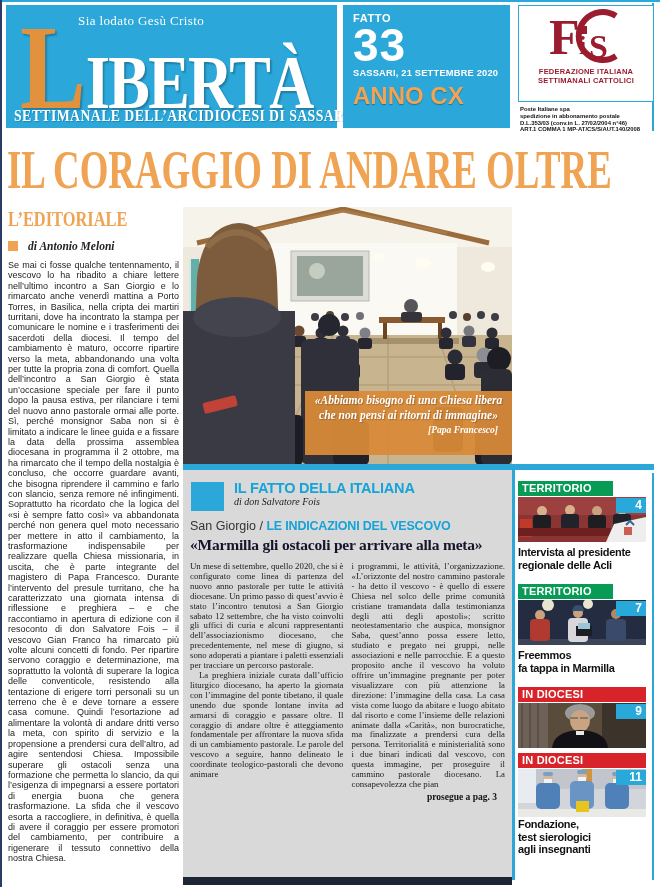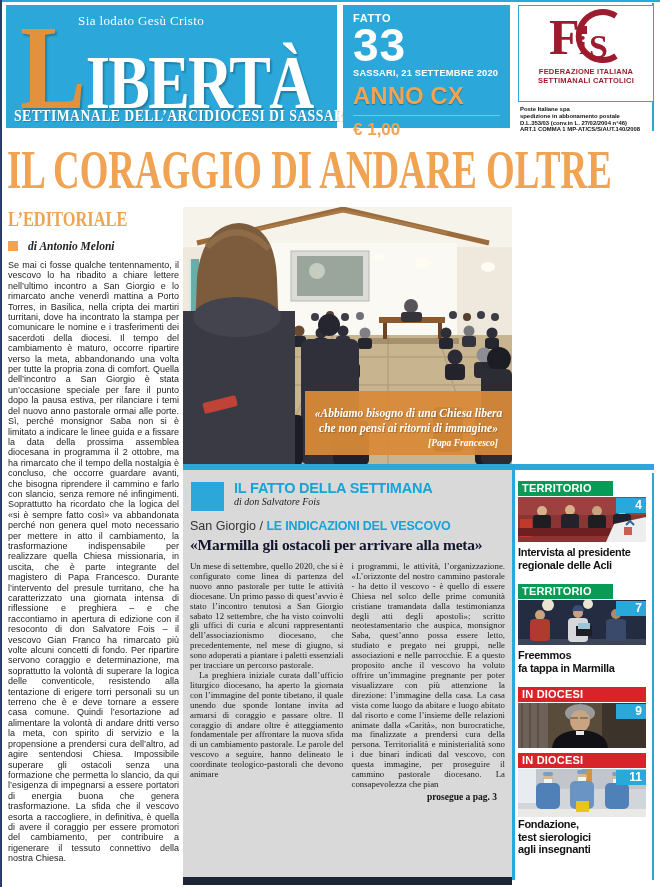--- a/index.html
+++ b/index.html
@@ -53,21 +53,21 @@
   .ed-byline-text{font-family:"Liberation Serif",serif;font-style:italic;font-weight:bold;
         font-size:11.5px;color:#222;}
   .ed-body{margin-top:8px;font-family:Liberation Sans, sans-serif;font-size:9px;line-height:10.4px;
         text-align:justify;color:#1c1c1c;}
 
   
   .photo{position:absolute;left:183px;top:207px;width:329px;height:258px;overflow:hidden;}
   .photo svg{display:block;}
   .quote{position:absolute;left:122px;right:0;bottom:10px;height:64px;
         background:rgba(217,138,56,.94);color:#fff;font-family:"Liberation Serif",serif;
-        font-style:italic;font-weight:bold;text-align:center;padding-top:15px;box-sizing:border-box;}
+        font-style:italic;font-weight:bold;text-align:center;padding-top:2px;box-sizing:border-box;}
   .quote-line{font-size:11.5px;line-height:14.5px;white-space:nowrap;text-shadow:1px 1px 1px rgba(0,0,0,.25);}
   .quote-attr{font-size:9.5px;margin-top:3px;text-align:right;padding-right:14px;}
 
   
   .rule{position:absolute;left:183px;top:464px;width:471px;height:6px;background:#2BA7D9;}
   .vline{position:absolute;left:512px;top:470px;width:3px;height:410px;background:#2BA7D9;}
   .fatto{position:absolute;left:183px;top:470px;width:329px;height:407px;background:#D9D9D9;
         padding:10px 7px 0 7px;box-sizing:border-box;}
   .bbar{position:absolute;left:183px;top:877px;width:329px;height:8px;background:#1d2636;}
   .f-head{position:relative;padding-left:44px;min-height:32px;}
@@ -118,21 +118,20 @@
         <span class="title-rest">IBERTÀ</span>
     </div>
     <div class="mast-sub">SETTIMANALE DELL’ARCIDIOCESI DI SASSARI</div>
   </div>
 
   <div class="issue">
     <div class="issue-label">FATTO</div>
     <div class="issue-number">33</div>
     <div class="issue-date">SASSARI, 21 SETTEMBRE 2020</div>
     <div class="issue-year">ANNO CX</div>
-    <div class="issue-price">€ 1,00</div>
   </div>
 
   <div class="fisc">
     <svg width="134" height="58" viewBox="0 0 134 58">
       <path d="M 97 10 A 24 24 0 1 0 97 50" fill="none" stroke="#9B1C2E" stroke-width="6"></path>
       <text x="30" y="48" font-family="Liberation Serif, serif" font-size="50" font-weight="bold" fill="#9B1C2E">F</text>
       <rect x="62" y="20" width="6" height="8" fill="#9B1C2E"></rect>
       <text x="60" y="48" font-family="Liberation Serif, serif" font-size="26" font-weight="bold" fill="#9B1C2E">i</text>
       <text x="70" y="52" font-family="Liberation Serif, serif" font-size="34" font-weight="bold" fill="#9B1C2E">S</text>
     </svg>
@@ -241,21 +240,21 @@
     </div>
   </section>
 
   <div class="rule"></div>
   <div class="vline"></div>
   <div class="bbar"></div>
 
   <section class="fatto">
     <div class="f-head">
       <span class="f-sq"></span>
-      <div class="f-title">IL FATTO DELLA SETTIMANA</div>
+      <div class="f-title">IL FATTO DELLA ITALIANA</div>
       <div class="f-byline">di don Salvatore Fois</div>
     </div>
     <div class="f-kicker">
       <span class="f-loc">San Giorgio / </span><span class="f-k">LE INDICAZIONI DEL VESCOVO</span>
     </div>
     <div class="f-art-title">«Marmilla gli ostacoli per arrivare alla meta»</div>
     <div class="f-cols">
       <div class="f-col">
         <p>Un mese di settembre, quello 2020, che si è configurato come linea di partenza del nuovo anno pastorale per tutte le attività diocesane. Un primo passo di quest’avvio è stato l’incontro tenutosi a San Giorgio sabato 12 settembre, che ha visto coinvolti gli uffici di curia e alcuni rappresentanti dell’associazionismo diocesano, che precedentemente, nel mese di giugno, si sono adoperati a piantare i paletti essenziali per tracciare un percorso pastorale.</p>
         <p class="indent">La preghiera iniziale curata dall’ufficio liturgico diocesano, ha aperto la giornata con l’immagine del ponte tibetano, il quale unendo due sponde lontane invita ad armarsi di coraggio e passare oltre. Il coraggio di andare oltre è atteggiamento fondamentale per affrontare la nuova sfida di un cambiamento pastorale. Le parole del vescovo a seguire, hanno delineato le coordinate teologico-pastorali che devono animare</p>

